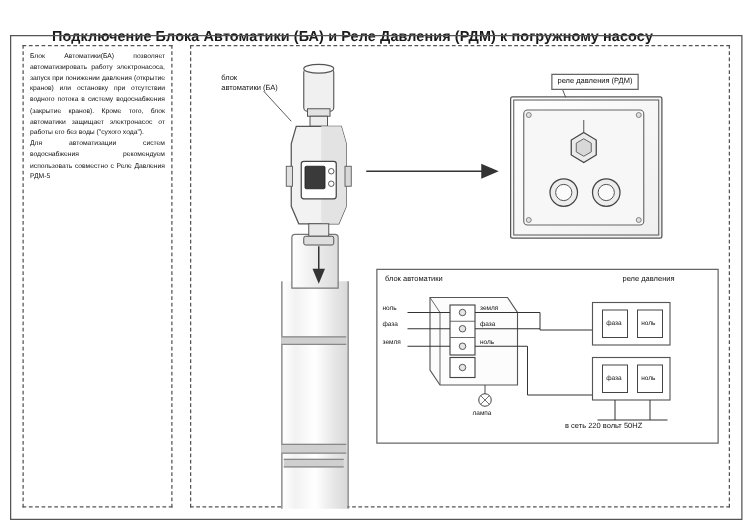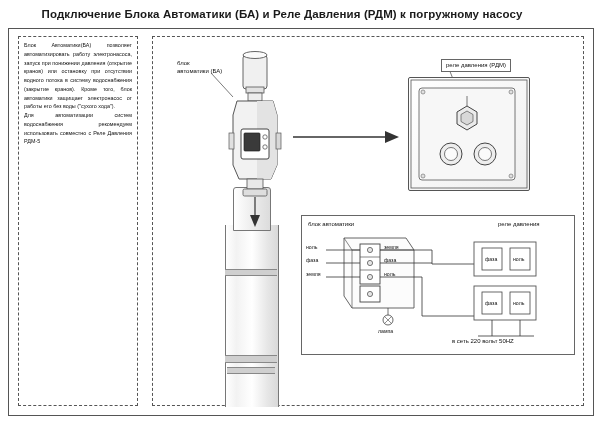--- a/index.html
+++ b/index.html
@@ -12,21 +12,21 @@
   }
   #page {
     position: relative;
     width: 600px;
     height: 422px;
     background: #ffffff;
     overflow: hidden;
   }
   .title {
     position: absolute;
-    top: 8px;
+    top: 24px;
     left: 0;
     width: 564px;
     text-align: center;
     font-size: 11.5px;
     font-weight: bold;
     color: #1a1a1a;
     letter-spacing: 0.1px;
   }
   
   .outer-frame {

